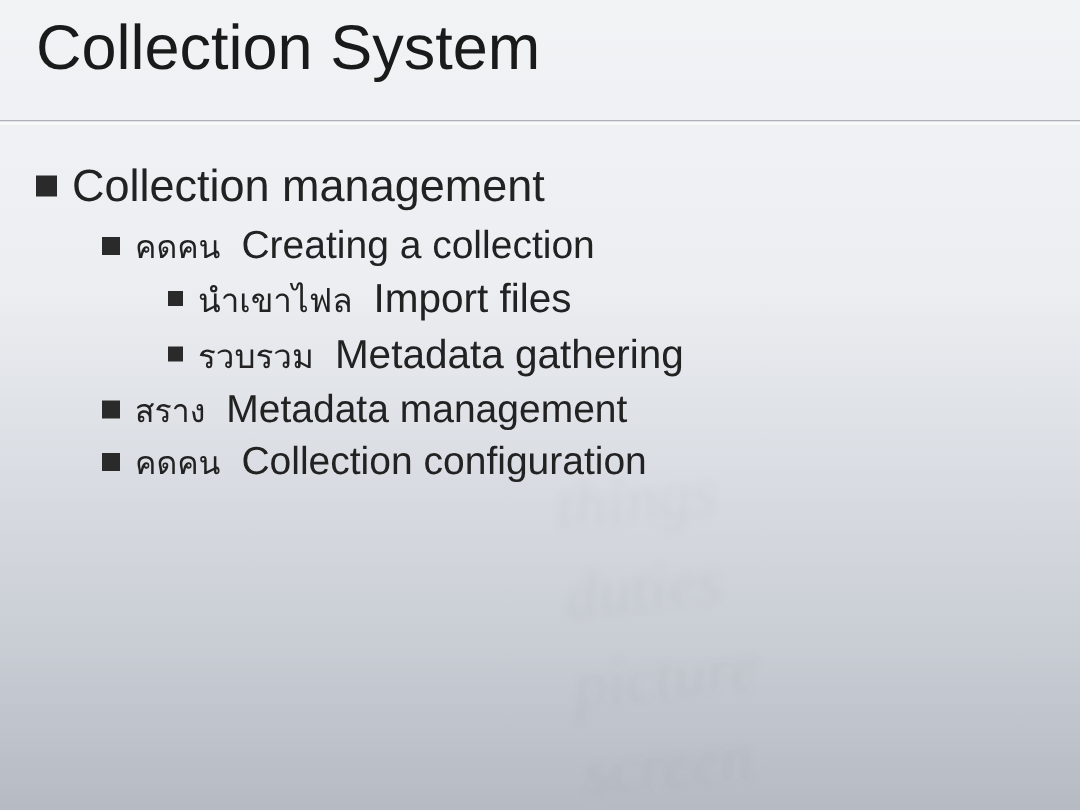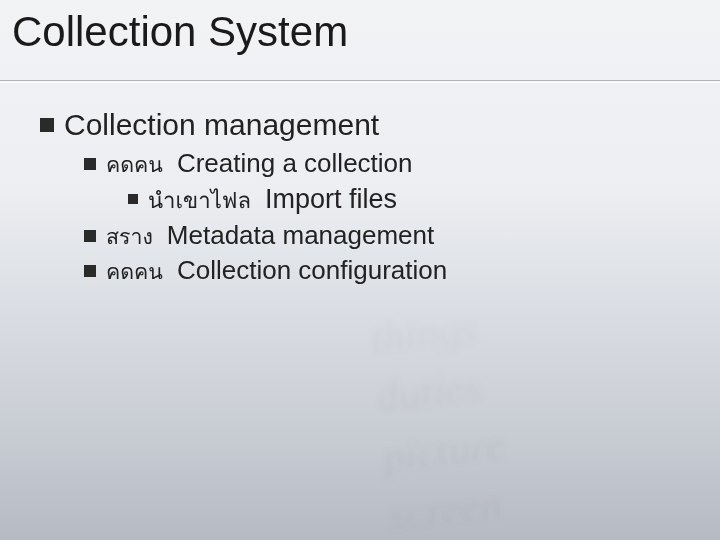--- a/index.html
+++ b/index.html
@@ -19,21 +19,21 @@
         #f2f3f5 0%,
         #eceef1 35%,
         #d8dce2 60%,
         #c8ccd3 80%,
         #b6bac2 100%);
     color: #2a2a2a;
   }
   .title {
     position: absolute;
     top: 8px;
-    left: 12px;
+    left: 24px;
     font-size: 42px;
     font-weight: 400;
     color: #1a1a1a;
   }
   .title-rule {
     position: absolute;
     top: 72px;
     left: 0;
     width: 720px;
     border: none;
@@ -45,21 +45,21 @@
         rgba(0,0,0,0) 0%,
         rgba(130,135,145,0.4) 35%,
         rgba(245,247,250,0.9) 50%,
         rgba(130,135,145,0.4) 65%,
         rgba(0,0,0,0) 100%);
     box-shadow: 0 1px 0 rgba(255,255,255,0.7);
   }
   .body {
     position: absolute;
     top: 108px;
-    left: 40px;
+    left: 24px;
     right: 24px;
     color: #222;
   }
   .lvl1 {
     font-size: 30px;
     margin-bottom: 6px;
   }
   .lvl2 {
     font-size: 26px;
     margin-left: 44px;
@@ -127,20 +127,23 @@
 
     <div class="lvl2">
       <span class="bullet b2"></span><span class="thai">คดคน</span><span>Creating a collection</span>
     </div>
 
 
     <div class="lvl3">
       <span class="bullet b3"></span><span class="thai">นำเขาไฟล</span><span>Import files</span>
     </div>
 
+    <div class="lvl3">
+      <span class="bullet b3"></span><span class="thai">รวบรวม</span><span>Metadata gathering</span>
+    </div>
 
     <div class="lvl2">
       <span class="bullet b2"></span><span class="thai">สราง</span><span>Metadata management</span>
     </div>
 
     <div class="lvl2">
       <span class="bullet b2"></span><span class="thai">คดคน</span><span>Collection configuration</span>
     </div>
 
   </div>

